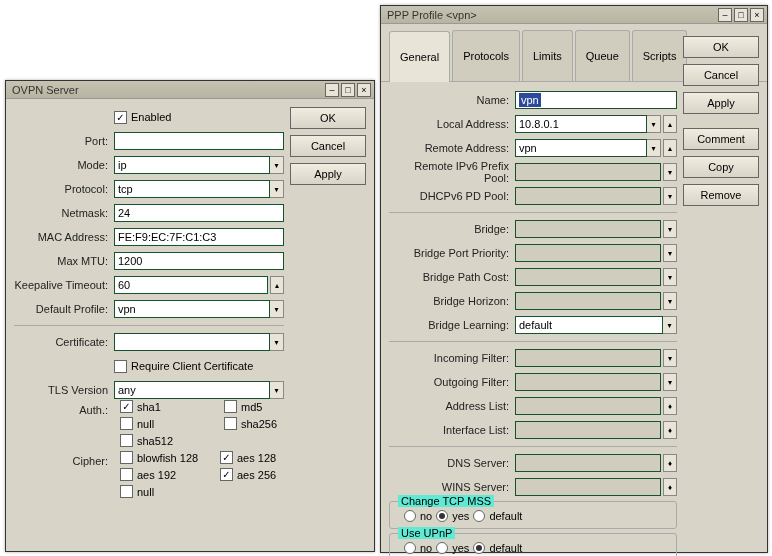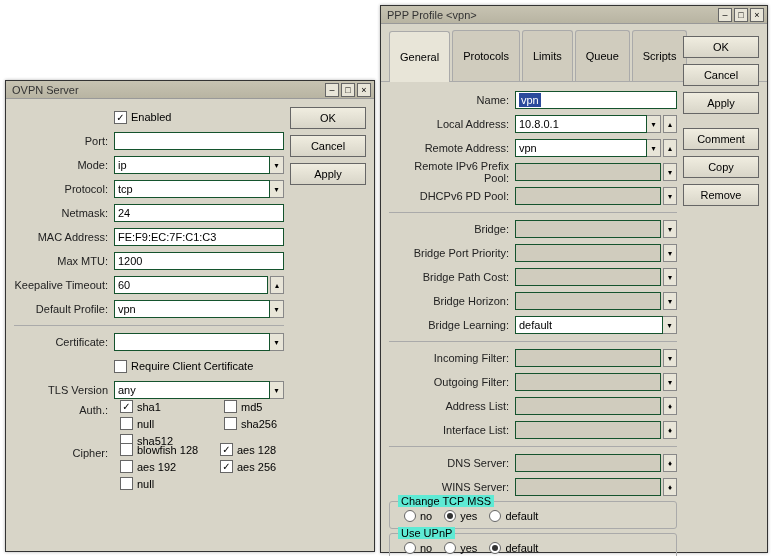--- a/index.html
+++ b/index.html
@@ -36,21 +36,21 @@
 .rb { width: 12px; height: 12px; border: 1px solid #666; border-radius: 50%; background: #fff; display: inline-flex; align-items: center; justify-content: center; margin-right: 4px; cursor: pointer; }
 .rb.chk::after { content: ""; width: 6px; height: 6px; background: #333; border-radius: 50%; }
 
 .hr { border-top: 1px solid #aaa; margin: 6px 0; }
 .tabs { display: flex; padding: 6px 8px 0 8px; border-bottom: 1px solid #aaa; }
 .tab { padding: 19px 10px; border: 1px solid #aaa; border-bottom: none; background: #d0ccbe; margin-right: 2px; cursor: pointer; border-radius: 3px 3px 0 0; }
 .tab.active { background: #e8e5d8; position: relative; top: 1px; }
 
 .fieldset { border: 1px solid #aaa; border-radius: 3px; padding: 4px 6px 6px 6px; margin-top: 4px; position: relative; }
 .fieldset .leg { position: absolute; top: -7px; left: 8px; background: #5eead4; padding: 0 3px; }
-.radio-row { display: flex; gap: 12px; padding: 4px 0 0 8px; text-align: right; }
+.radio-row { display: flex; gap: 4px; padding: 4px 0 0 8px; text-align: right; }
 .radio-row label { display: flex; align-items: center; }
 
 .auth-grid { display: grid; grid-template-columns: 80px 80px; gap: 4px 24px; margin-left: 106px; }
 .auth-grid label, .cipher-grid label { display: flex; align-items: center; }
 .cipher-grid { display: grid; grid-template-columns: 92px 80px; gap: 4px 8px; margin-left: 106px; }
 </style>
 </head>
 <body>
 
 <div class="window ovpn-win">
@@ -148,21 +148,21 @@
         <label>
             <span class="cb"></span>
             <span>sha256</span>
           </label>
         <label>
             <span class="cb"></span>
             <span>sha512</span>
           </label>
       </div>
 
-      <div class="form-row" style="height:auto;align-items:flex-end;">
+      <div class="form-row" style="height:auto;align-items:flex-end;margin-top:8px">
         <span class="lbl">Cipher:</span>
       </div>
       <div class="cipher-grid" style="margin-top:-20px">
         <label>
             <span class="cb"></span>
             <span>blowfish 128</span>
           </label>
         <label>
             <span class="cb chk"></span>
             <span>aes 128</span>

